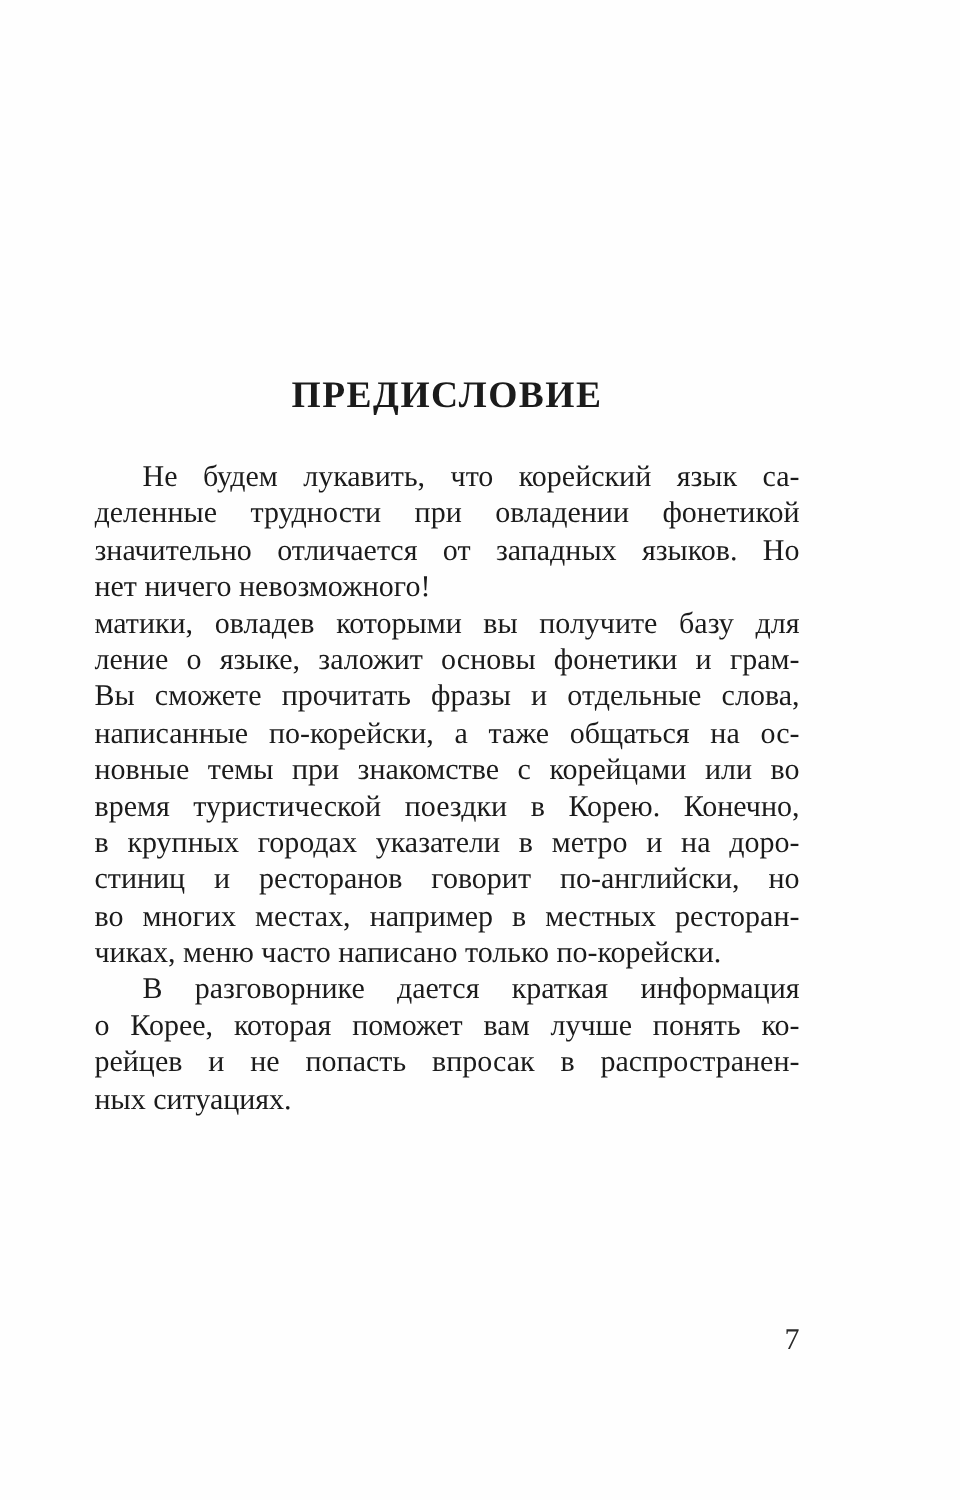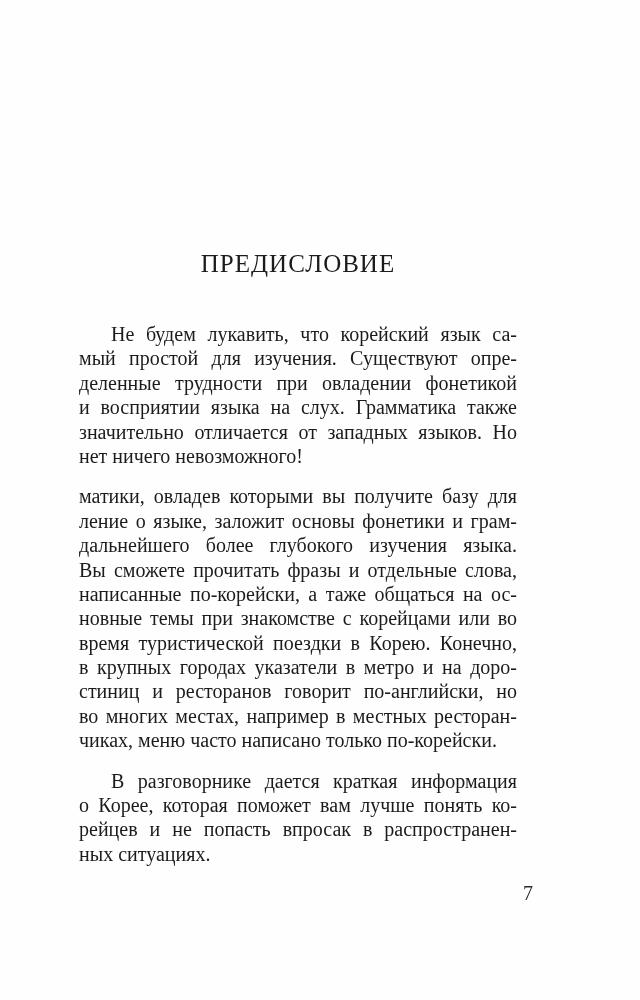--- a/index.html
+++ b/index.html
@@ -17,34 +17,34 @@
     overflow: hidden;
   }
   .title {
     position: absolute;
     left: 63px;
     top: 249px;
     width: 470px;
     margin: 0;
     text-align: center;
     font-size: 25px;
-    font-weight: normal;
+    font-weight: bold;
     letter-spacing: 1px;
     line-height: 30px;
   }
   .textblock {
     position: absolute;
     left: 63px;
     top: 306px;
     width: 470px;
     font-size: 20px;
     line-height: 24.4px;
   }
   .para {
-    margin: 16px;
+    margin: 0;
     padding: 0;
   }
   .line {
     display: block;
     height: 24.4px;
     overflow: hidden;
     text-align: justify;
     text-align-last: justify;
   }
   .line.indent {
@@ -68,31 +68,28 @@
 <body>
 
 <div class="page">
 
   <h1 class="title">ПРЕДИСЛОВИЕ</h1>
 
   <div class="textblock">
 
     <p class="para">
       <span class="line just indent">Не будем лукавить, что корейский язык са-</span>
-      <span class="line just">мый простой для изучения. Существуют опре-</span>
       <span class="line just">деленные трудности при овладении фонетикой</span>
-      <span class="line just">и восприятии языка на слух. Грамматика также</span>
       <span class="line just">значительно отличается от западных языков. Но</span>
       <span class="line end">нет ничего невозможного!</span>
     </p>
 
     <p class="para">
       <span class="line just">матики, овладев которыми вы получите базу для</span>
       <span class="line just">ление о языке, заложит основы фонетики и грам-</span>
-      <span class="line just">дальнейшего более глубокого изучения языка.</span>
       <span class="line just">Вы сможете прочитать фразы и отдельные слова,</span>
       <span class="line just">написанные по-корейски, а таже общаться на ос-</span>
       <span class="line just">новные темы при знакомстве с корейцами или во</span>
       <span class="line just">время туристической поездки в Корею. Конечно,</span>
       <span class="line just">в крупных городах указатели в метро и на доро-</span>
       <span class="line just">стиниц и ресторанов говорит по-английски, но</span>
       <span class="line just">во многих местах, например в местных ресторан-</span>
       <span class="line end">чиках, меню часто написано только по-корейски.</span>
     </p>
 

